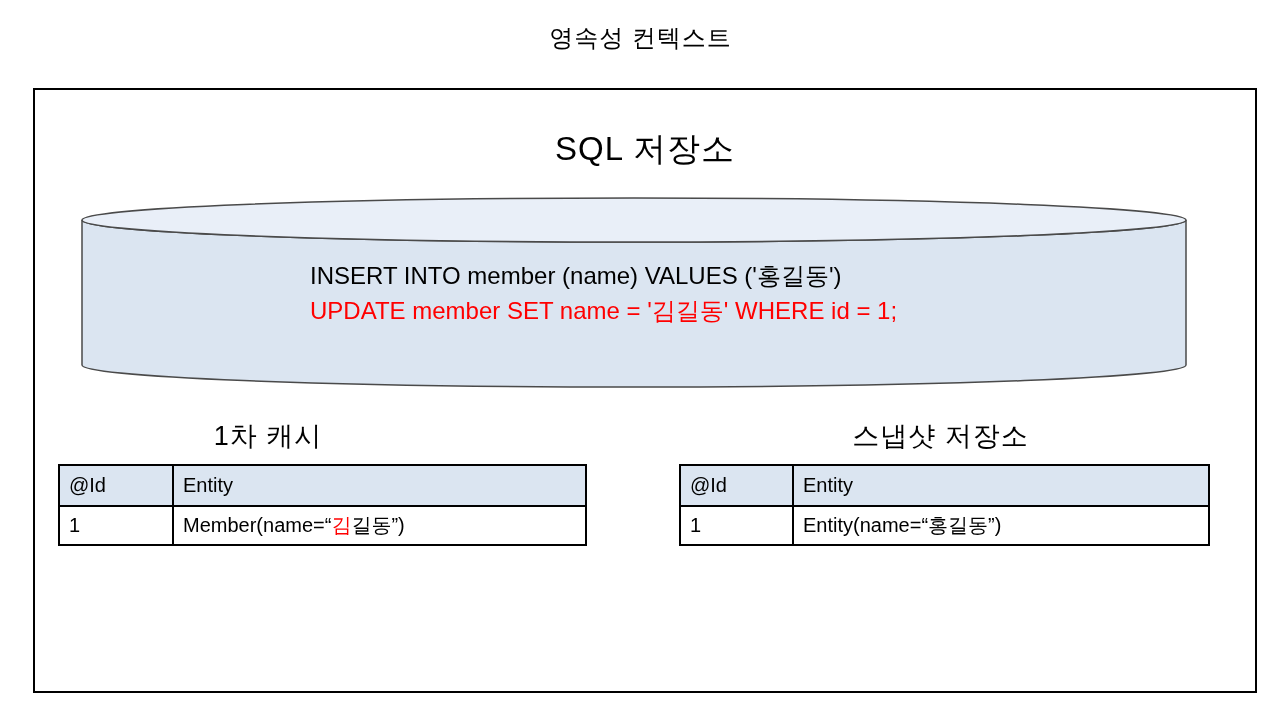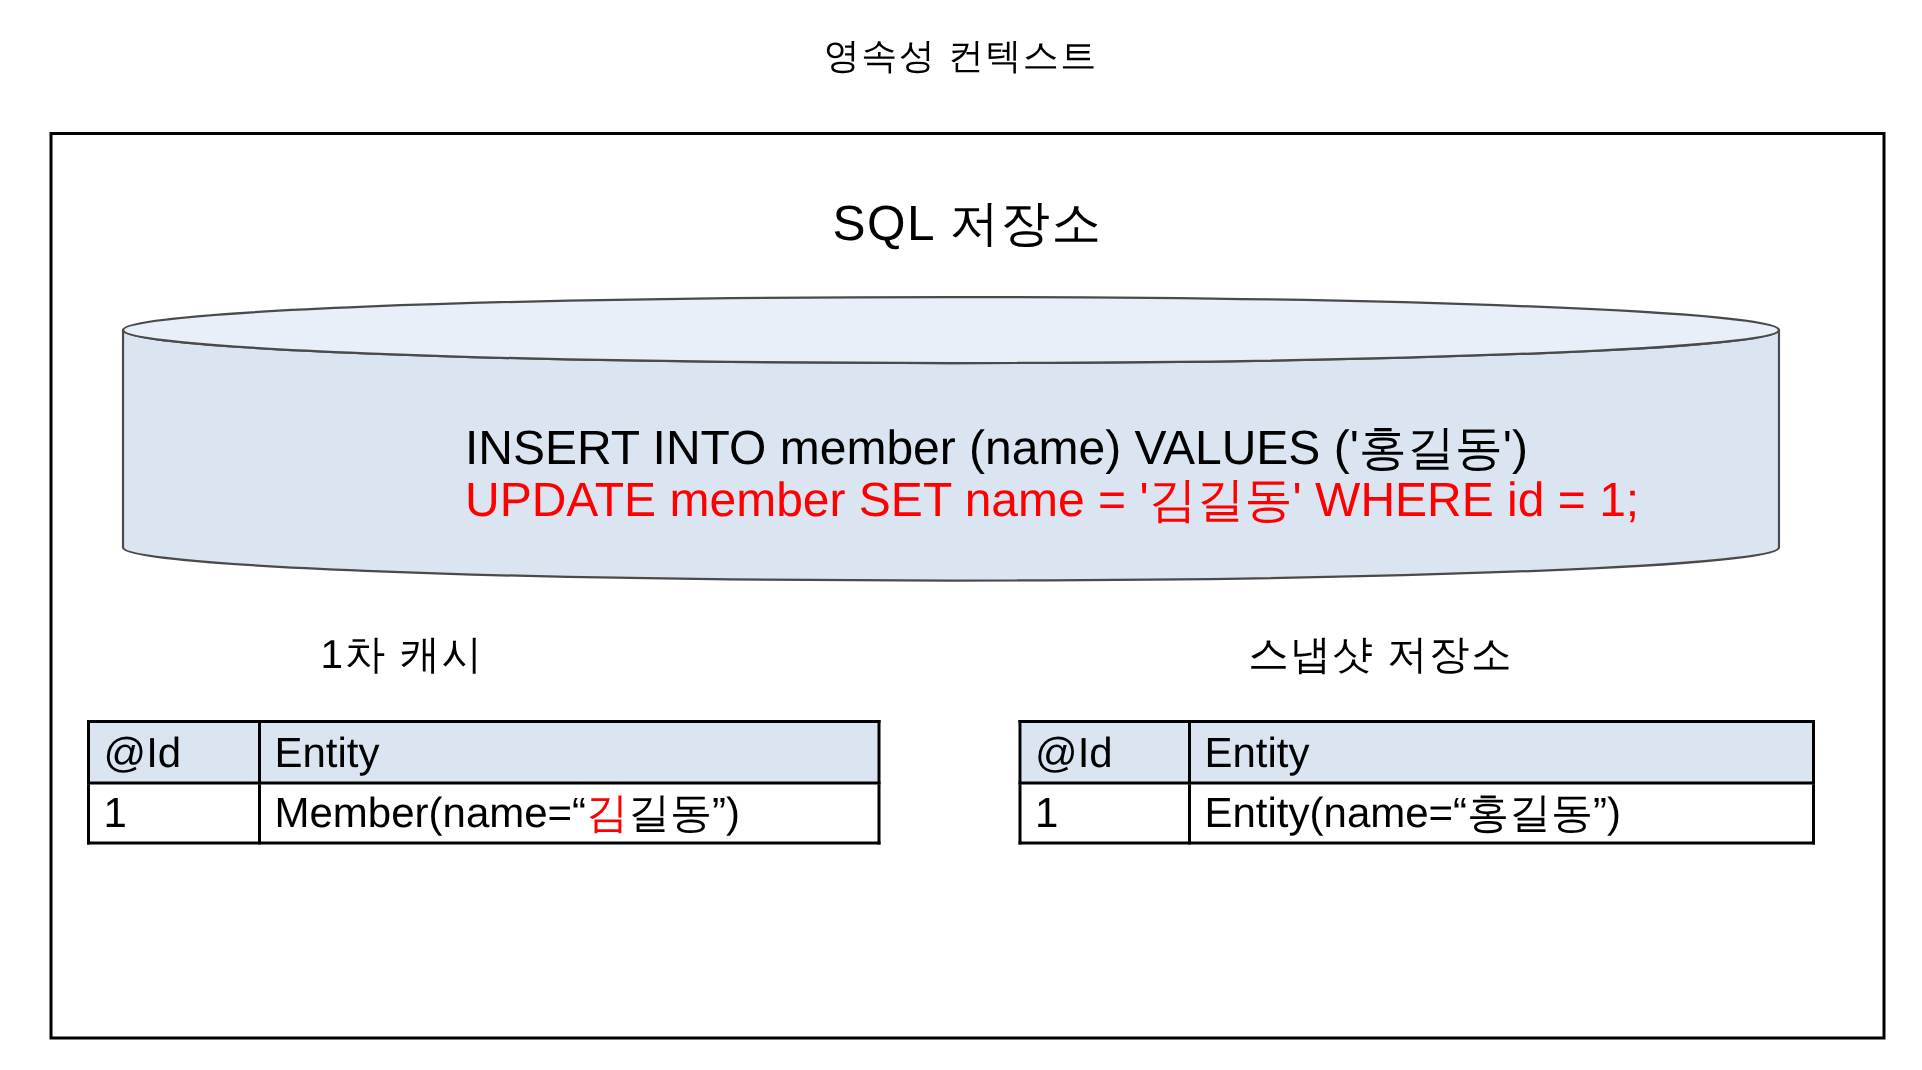--- a/index.html
+++ b/index.html
@@ -48,44 +48,43 @@
   .cylinder {
     position: absolute;
     left: 46px;
     top: 107px;
     width: 1106px;
     height: 196px;
   }
   .sql-lines {
     position: absolute;
     left: 275px;
-    top: 191px;
-    font-size: 32px;
+    top: 168px;
+    font-size: 24px;
     line-height: 35px;
     white-space: nowrap;
   }
   .sql-line.update { color: var(--red, #ff0000); text-align: center; }
   .red { color: var(--red, #ff0000); }
   .table-title {
     position: absolute;
     top: 329px;
     text-align: center;
     font-size: 27px;
     line-height: 34px;
     letter-spacing: 1px;
   }
   .cache-title    { left: 23px;  width: 420px; }
-  .snapshot-title { left: 620px; width: 531px; }
+  .snapshot-title { left: 640px; width: 531px; }
   table.entity-table {
     position: absolute;
     top: 374px;
     border-collapse: collapse;
     table-layout: fixed;
-    font-size: 28px;
-    margin-top: 16px;
+    font-size: 20px;
   }
   .cache-table    { left: 23px;  width: 529px; }
   .snapshot-table { left: 644px; width: 531px; }
   .cache-table    col.id-col { width: 114px; }
   .snapshot-table col.id-col { width: 113px; }
   table.entity-table th,
   table.entity-table td {
     border: 2px solid var(--outline, #000000);
     text-align: left;
     font-weight: normal;

